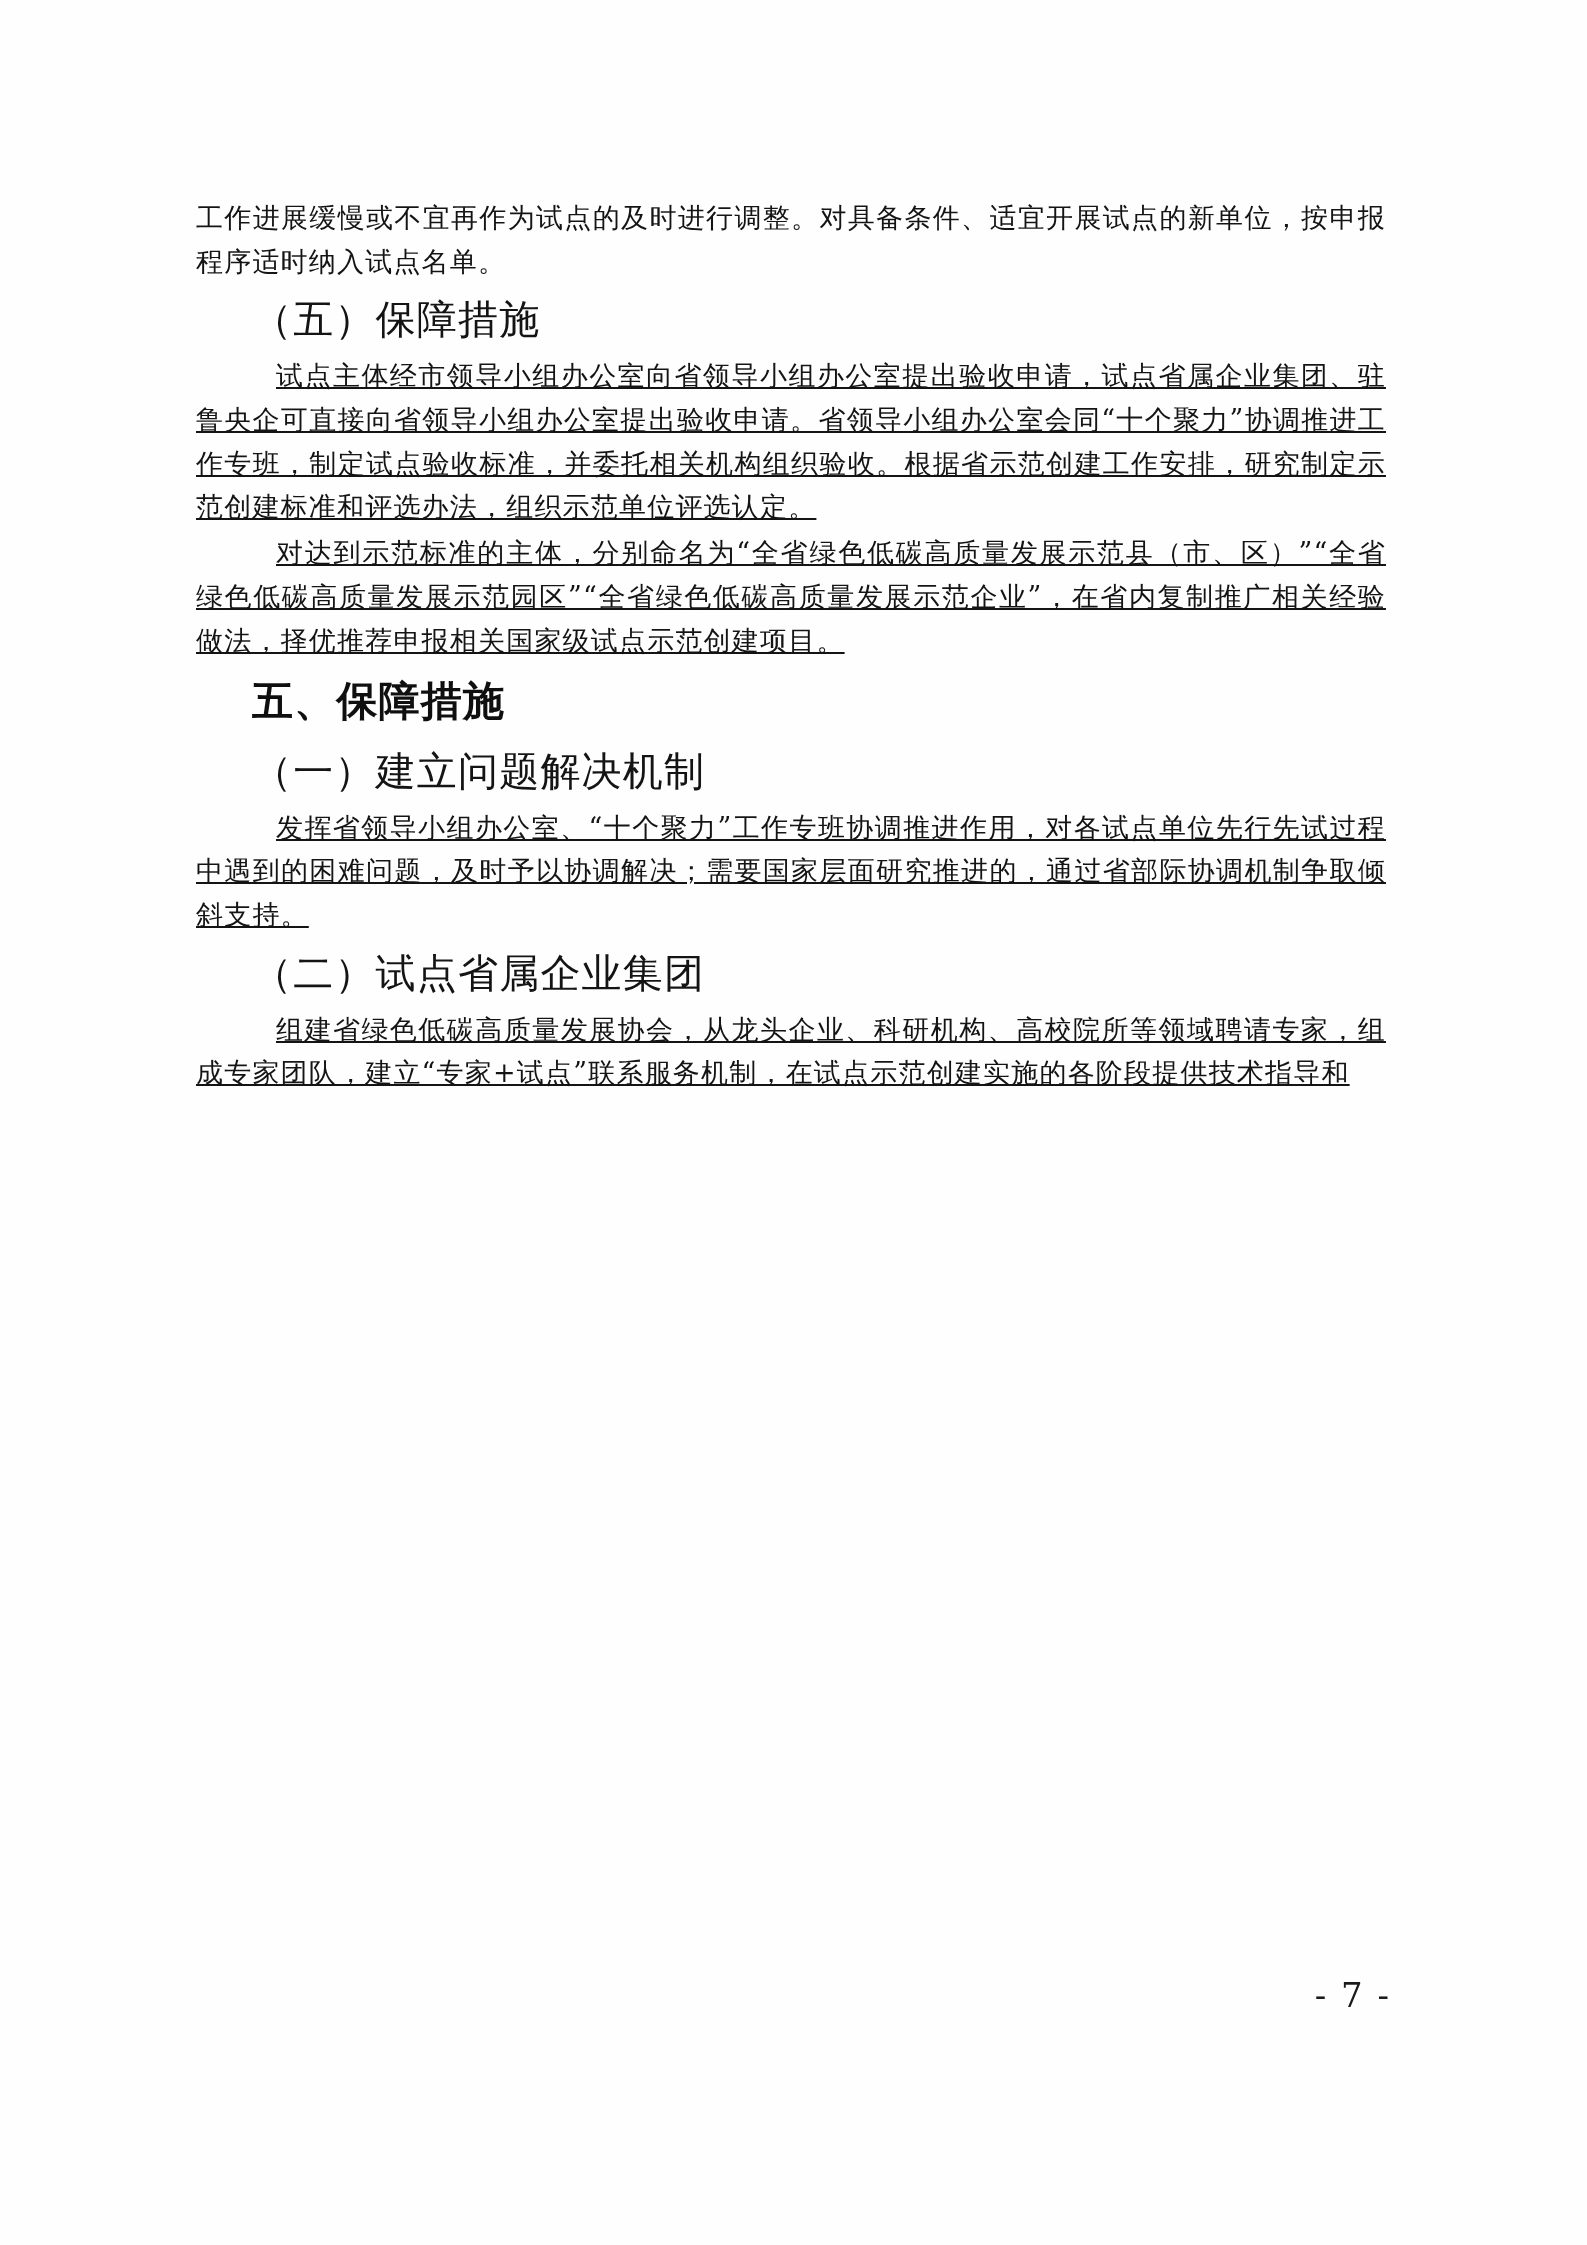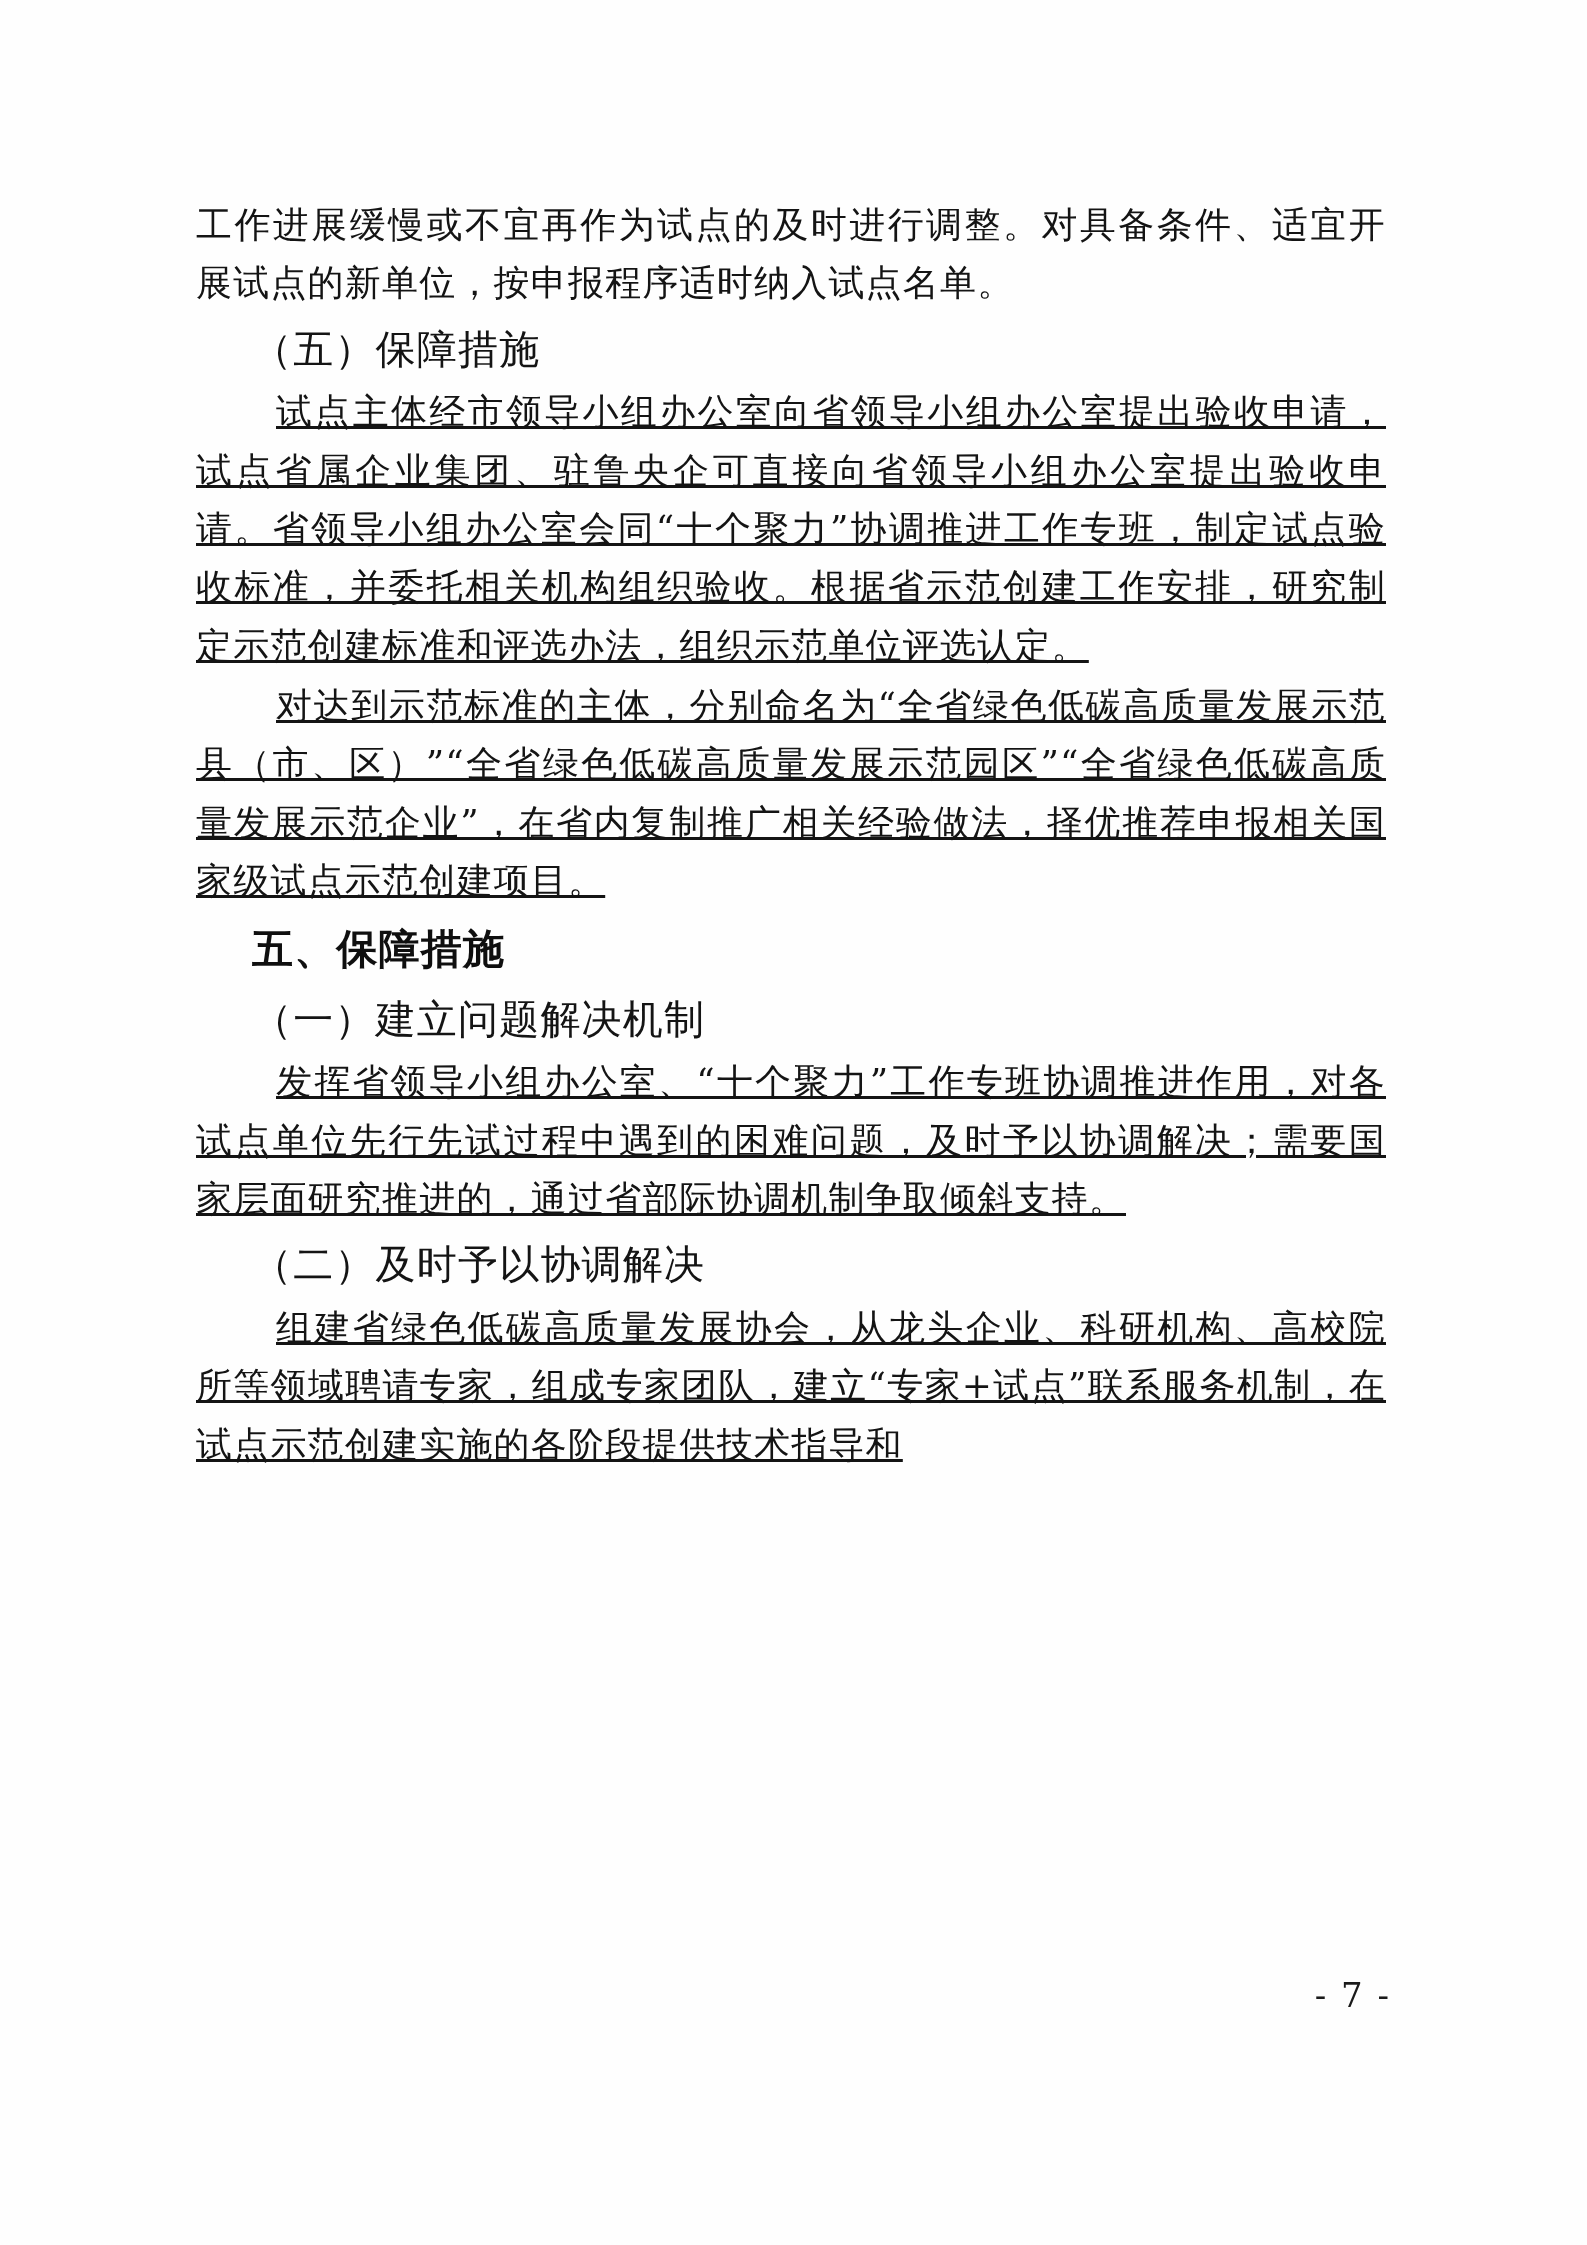--- a/index.html
+++ b/index.html
@@ -23,21 +23,21 @@
     height: 2245px;
     background: #fefefe;
   }
   .content {
     position: absolute;
     left: 196px;
     top: 196px;
     width: 1190px;
   }
   .para {
-    font-size: 36px;
+    font-size: 27px;
     line-height: 1.62;
     letter-spacing: 1.2px;
     text-align: justify;
     text-justify: inter-ideograph;
     margin: 0 0 2px 0;
     color: #141414;
   }
   .indent {
     text-indent: 80px;
     text-decoration: underline;
@@ -88,21 +88,21 @@
 
 
     <p class="para indent">对达到示范标准的主体，分别命名为“全省绿色低碳高质量发展示范县（市、区）”“全省绿色低碳高质量发展示范园区”“全省绿色低碳高质量发展示范企业”，在省内复制推广相关经验做法，择优推荐申报相关国家级试点示范创建项目。</p>
 
     <p class="heading">五、保障措施</p>
 
     <p class="subheading">（一）建立问题解决机制</p>
 
     <p class="para indent">发挥省领导小组办公室、“十个聚力”工作专班协调推进作用，对各试点单位先行先试过程中遇到的困难问题，及时予以协调解决；需要国家层面研究推进的，通过省部际协调机制争取倾斜支持。</p>
 
-    <p class="subheading">（二）及时予以协调解决</p>
+    <p class="subheading">（二）试点省属企业集团</p>
 
     <p class="para indent">组建省绿色低碳高质量发展协会，从龙头企业、科研机构、高校院所等领域聘请专家，组成专家团队，建立“专家+试点”联系服务机制，在试点示范创建实施的各阶段提供技术指导和</p>
 
   </div>
 
   <div class="footer">- 7 -</div>
 
 </div>
 
 </body></html>

